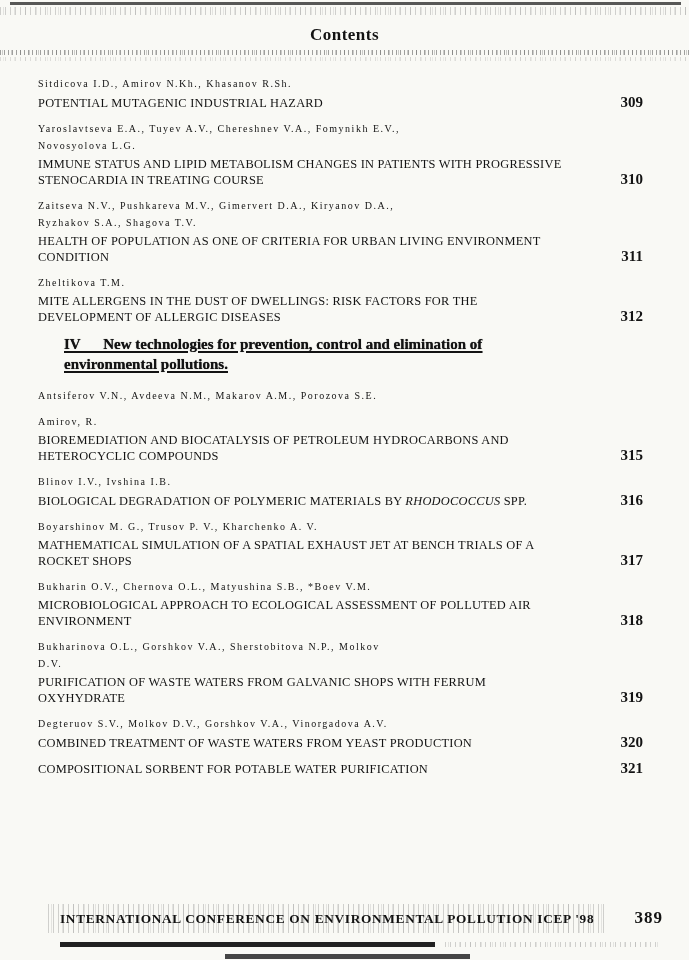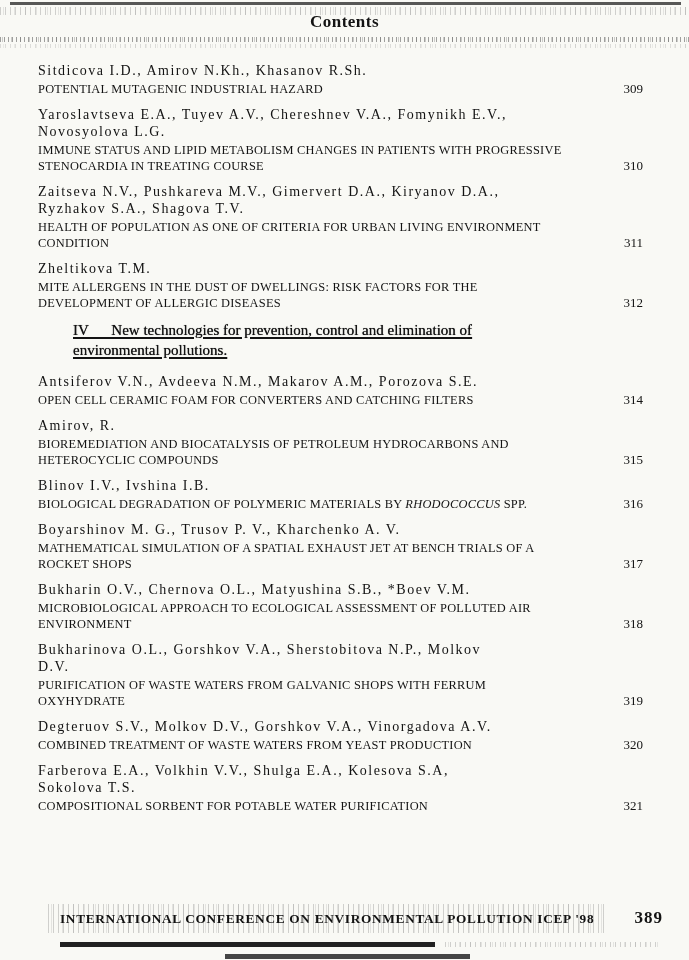--- a/index.html
+++ b/index.html
@@ -26,60 +26,60 @@
       repeating-linear-gradient(90deg, transparent 0 3px, rgba(150,150,150,.22) 3px 4px, transparent 4px 11px);
   }
   .top-edge {
     position: absolute; top: 2px; left: 10px; right: 8px; height: 3px;
     background: #2e2e2e; opacity: .8;
   }
   .top-noise {
     position: absolute; top: 7px; left: 0; right: 0; height: 8px;
   }
   
-  .header { padding-top: 12px; }
+  .header { padding-top: 25px; }
   .contents-title {
     text-align: center;
     font-weight: bold;
     font-size: 17px;
     letter-spacing: .5px;
   }
   .header-rule  { margin-top: 5px; height: 5px; }
   .header-rule2 { margin-top: 2px; height: 4px; opacity: .7; }
   
   .entries { padding: 14px 46px 0 38px; }
   .entry { margin-bottom: 9px; }
   .authors {
-    font-size: 14px;
+    font-size: 10px;
     line-height: 17px;
     letter-spacing: 1.5px;
     white-space: pre-line;
     margin-bottom: 2px;
   }
   .title-row { display: flex; align-items: flex-end; }
   .title {
     font-weight: normal;
     font-size: 12.4px;
     line-height: 16px;
     letter-spacing: .25px;
     white-space: pre-line;
     max-width: 572px;
   }
   .title .it { font-style: italic; }
   .pagenum {
     margin-left: auto;
-    font-weight: normal;
-    font-size: 13px;
+    font-weight: bold;
+    font-size: 15px;
     padding-left: 12px;
     white-space: nowrap;
   }
   
   .section-heading {
-    margin: 6px 0 13px 35px;
-    font-weight: normal;
+    margin: 6px 0 13px 26px;
+    font-weight: bold;
     font-size: 15px;
     line-height: 20px;
     filter: blur(.35px);
     text-shadow: 0 0 .7px #222;
   }
   .section-heading .hline {
     text-decoration: underline;
     text-decoration-thickness: 1.5px;
     text-underline-offset: 2px;
   }
@@ -167,24 +167,20 @@
     </div>
 
 
     <div class="section-heading">
       <div class="hline">IV&nbsp;&nbsp;&nbsp;&nbsp;&nbsp;&nbsp;New technologies for prevention, control and elimination of</div>
       <div class="hline">environmental pollutions.</div>
     </div>
 
     <div class="entry">
       <div class="authors">Antsiferov V.N., Avdeeva N.M., Makarov A.M., Porozova S.E.</div>
-      <div class="title-row">
-        <div class="title">OPEN CELL CERAMIC FOAM FOR CONVERTERS AND CATCHING FILTERS</div>
-        <div class="pagenum">314</div>
-      </div>
     </div>
 
     <div class="entry">
       <div class="authors">Amirov, R.</div>
       <div class="title-row">
         <div class="title">BIOREMEDIATION AND BIOCATALYSIS OF PETROLEUM HYDROCARBONS AND
 HETEROCYCLIC COMPOUNDS</div>
         <div class="pagenum">315</div>
       </div>
     </div>
@@ -227,22 +223,20 @@
 
     <div class="entry">
       <div class="authors">Degteruov S.V., Molkov D.V., Gorshkov V.A., Vinorgadova A.V.</div>
       <div class="title-row">
         <div class="title">COMBINED TREATMENT OF WASTE WATERS FROM YEAST PRODUCTION</div>
         <div class="pagenum">320</div>
       </div>
     </div>
 
     <div class="entry">
-      <div class="authors">Farberova E.A., Volkhin V.V., Shulga E.A., Kolesova S.A,
-Sokolova T.S.</div>
       <div class="title-row">
         <div class="title">COMPOSITIONAL SORBENT FOR POTABLE WATER PURIFICATION</div>
         <div class="pagenum">321</div>
       </div>
     </div>
 
   </div>
 
   <div class="footer">
     <div class="footer-row">

